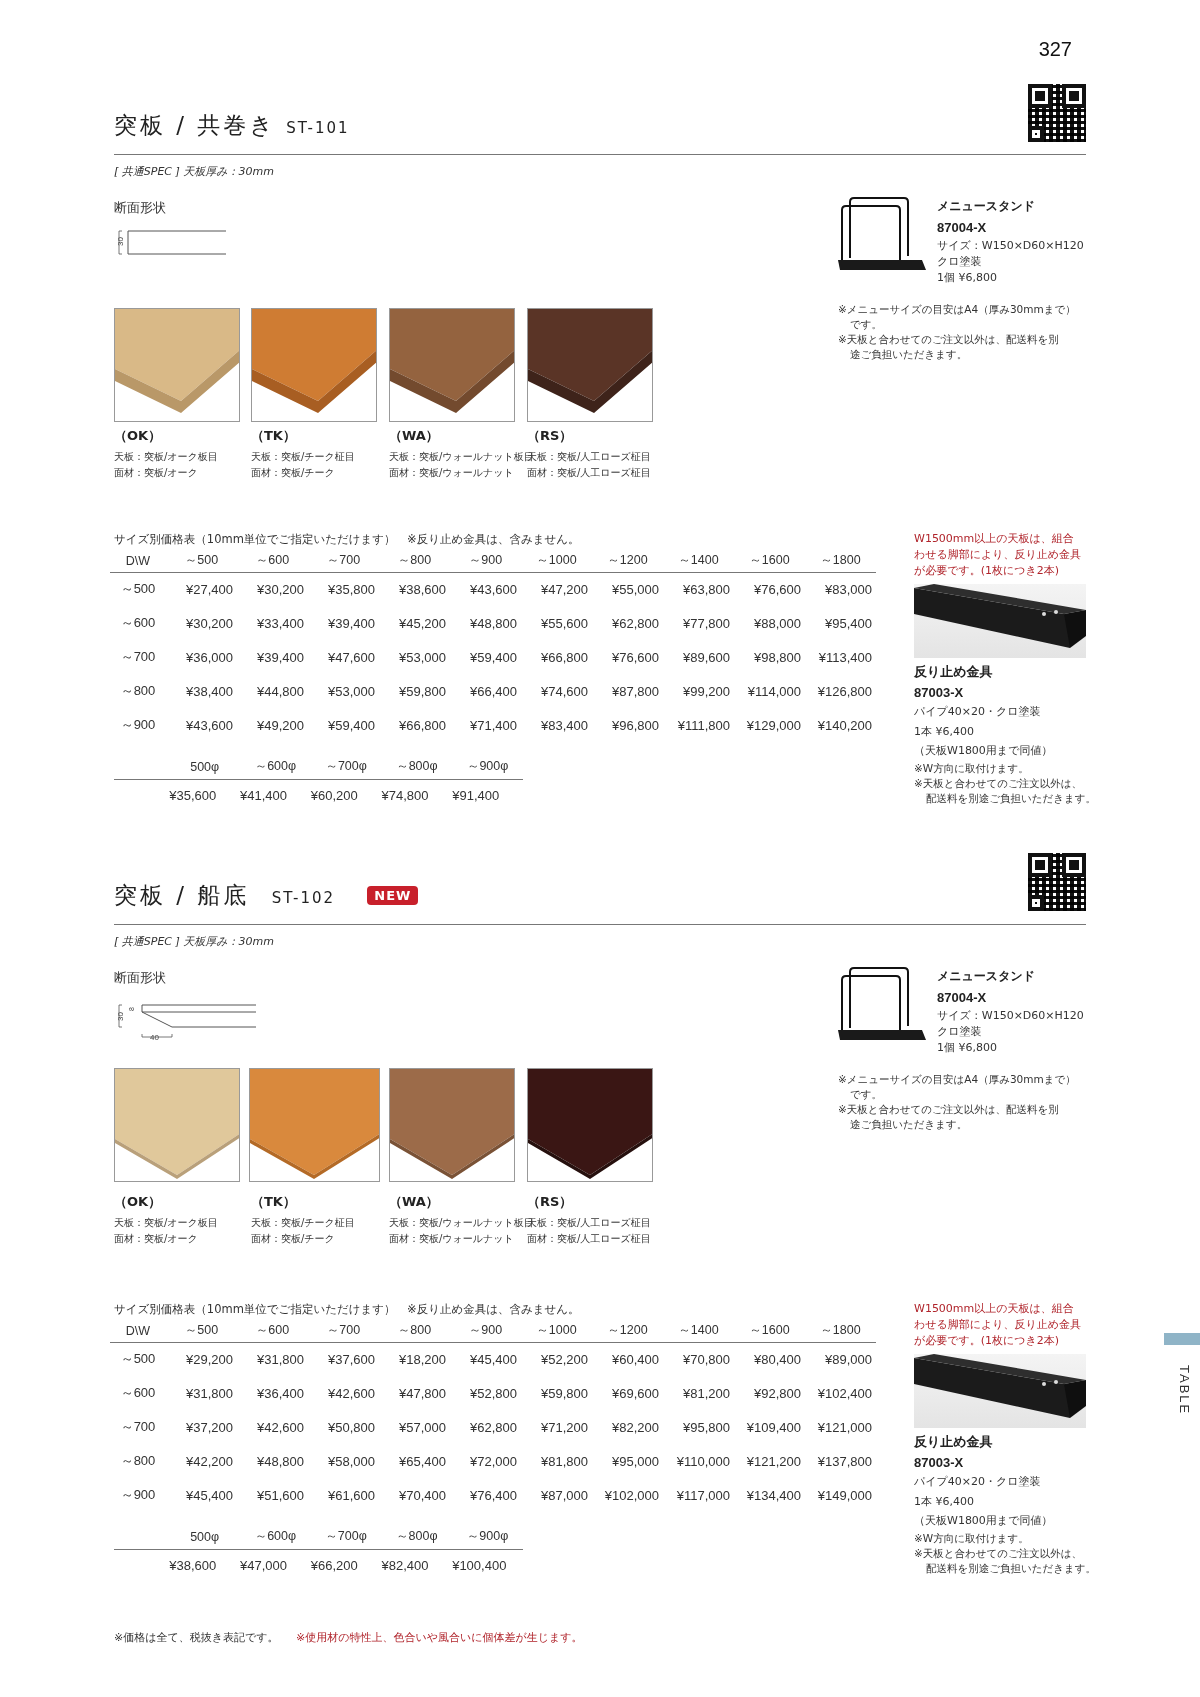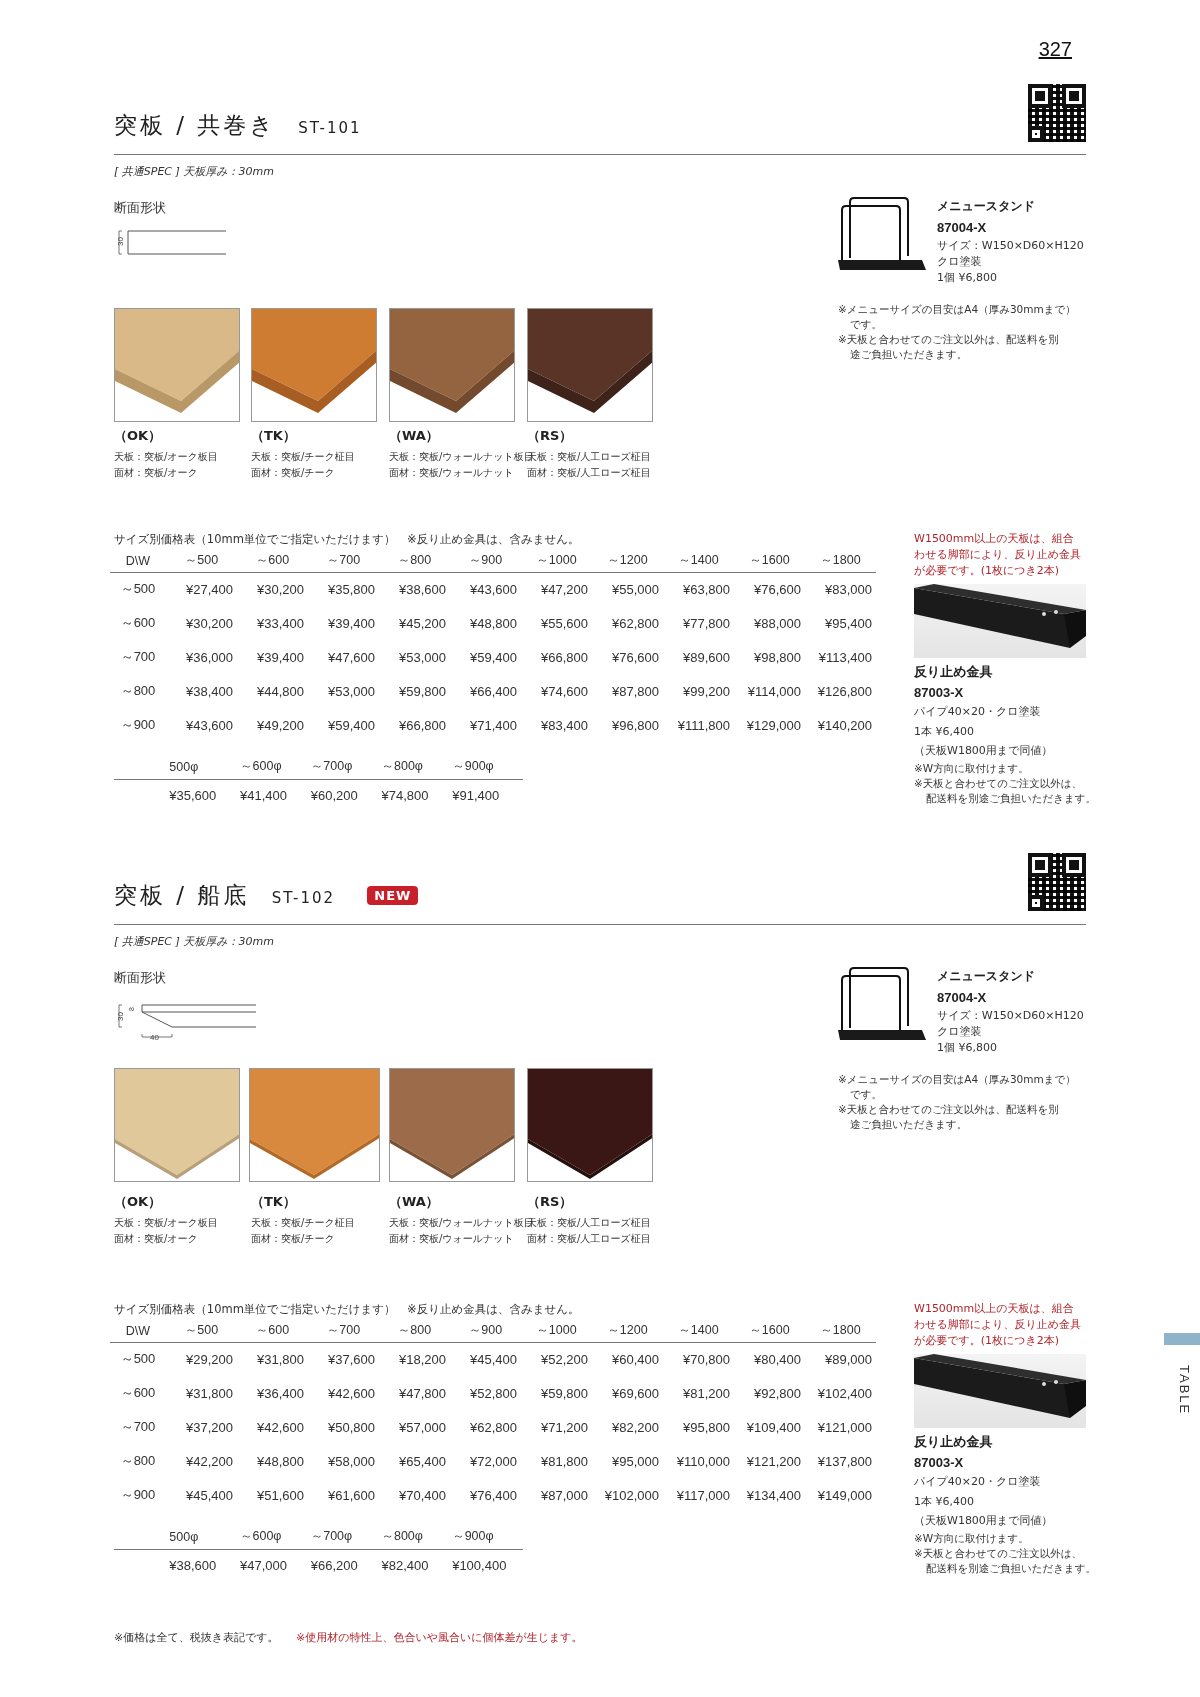--- a/index.html
+++ b/index.html
@@ -1,19 +1,19 @@
 <!DOCTYPE html>
 <html><head>
 <meta charset="utf-8">
 <style>
   * { box-sizing: border-box; margin: 0; padding: 0; }
   html, body { width: 1200px; height: 1697px; background: #ffffff; }
   body { position: relative; font-family: "DejaVu Sans", "Liberation Sans", sans-serif; color: #222; overflow: hidden; }
   .abs { position: absolute; }
-  .page-num { right: 128px; top: 38px; font-family: "Liberation Sans", sans-serif; font-size: 20px; color: #111; text-decoration: underline; }
+  .page-num { right: 128px; top: 38px; font-family: "Liberation Sans", sans-serif; font-size: 20px; color: #111; }
   .qr { width: 58px; height: 58px; background:
       repeating-linear-gradient(90deg, #111 0 4px, transparent 4px 7px),
       repeating-linear-gradient(0deg, #111 0 3px, #fff 3px 6px);
       background-blend-mode: multiply; position: absolute; }
   .qr::before, .qr::after { content: ""; position: absolute; width: 16px; height: 16px; border: 4px solid #111; background: #fff; box-shadow: inset 0 0 0 3px #fff, inset 0 0 0 8px #111; }
   .qr::before { left: 0; top: 0; }
   .qr::after { right: 0; top: 0; }
   .qr .qr-corner { position: absolute; left: 0; bottom: 0; width: 16px; height: 16px; border: 4px solid #111; background: #fff; box-shadow: inset 0 0 0 3px #fff, inset 0 0 0 8px #111; }
 
   .sec-title { left: 114px; font-size: 23px; letter-spacing: 3px; color: #222; }
@@ -26,21 +26,21 @@
   .swatch { width: 126px; height: 114px; border: 1px solid #999; overflow: hidden; position: absolute; }
   .sw-code { font-size: 13px; color: #222; font-weight: bold; }
   .sw-desc { font-size: 10px; color: #333; line-height: 16px; }
 
   .table-cap { left: 114px; font-size: 11.5px; color: #333; }
   .price-table { position: absolute; left: 110px; border-collapse: collapse; font-family: "Liberation Sans", sans-serif; }
   .price-table th { font-weight: normal; font-size: 12.5px; color: #333; height: 22px; padding: 0; text-align: center; border-bottom: 1.5px solid #777; }
   .price-table td { font-size: 13px; color: #333; height: 34px; text-align: right; padding: 0 4px 0 0; }
   .price-table td.rowh { text-align: center; padding: 0; }
   .round-table { position: absolute; left: 114px; border-collapse: collapse; font-family: "Liberation Sans", sans-serif; }
-  .round-table th { font-weight: normal; font-size: 12.5px; color: #333; height: 24px; padding: 0; text-align: left; border-bottom: 1.5px solid #777; }
+  .round-table th { font-weight: normal; font-size: 12.5px; color: #333; height: 24px; padding: 0; text-align: center; border-bottom: 1.5px solid #777; }
   .round-table td { font-size: 13px; color: #333; height: 32px; text-align: left; padding-right: 4px; }
 
   .side-name { font-size: 12px; font-weight: bold; color: #222; }
   .side-code { font-size: 13px; font-weight: bold; color: #222; font-family: "Liberation Sans", sans-serif; }
   .side-text { font-size: 11px; color: #333; line-height: 16px; }
   .side-note { font-size: 10.5px; color: #333; line-height: 15px; }
   .red-note { font-size: 11px; color: #b0242b; line-height: 16px; }
 
   .bracket-img { width: 172px; height: 74px; position: absolute; background: linear-gradient(180deg, #f4f4f4 0%, #e4e4e4 100%); overflow: hidden; }
 
@@ -57,21 +57,21 @@
 
 <div class="abs tab-strip"></div>
 <div class="abs tab-label">TABLE</div>
 
 <div class="qr" style="left:1028px; top:84px;">
     <span class="qr-corner"></span>
   </div>
 
 <div class="abs sec-title" style="top:110px;">
   <span>突板 / 共巻き</span>
-  <span class="sec-code" style="margin-left:12px;">ST-101</span>
+  <span class="sec-code" style="">ST-101</span>
 </div>
 <div class="abs hr" style="top:154px;"></div>
 <div class="abs spec" style="top:164px;">[ 共通SPEC ] 天板厚み：30mm</div>
 <div class="abs label-dan" style="top:199px;">断面形状</div>
 
 <svg class="abs" style="left:114px; top:228px;" width="120" height="30">
   <line x1="14" y1="3" x2="112" y2="3" stroke="#555" stroke-width="1"></line>
   <line x1="14" y1="26" x2="112" y2="26" stroke="#555" stroke-width="1"></line>
   <line x1="14" y1="3" x2="14" y2="26" stroke="#555" stroke-width="1"></line>
   <path d="M8 3 H5 V26 H8" fill="none" stroke="#555" stroke-width="0.8"></path>

